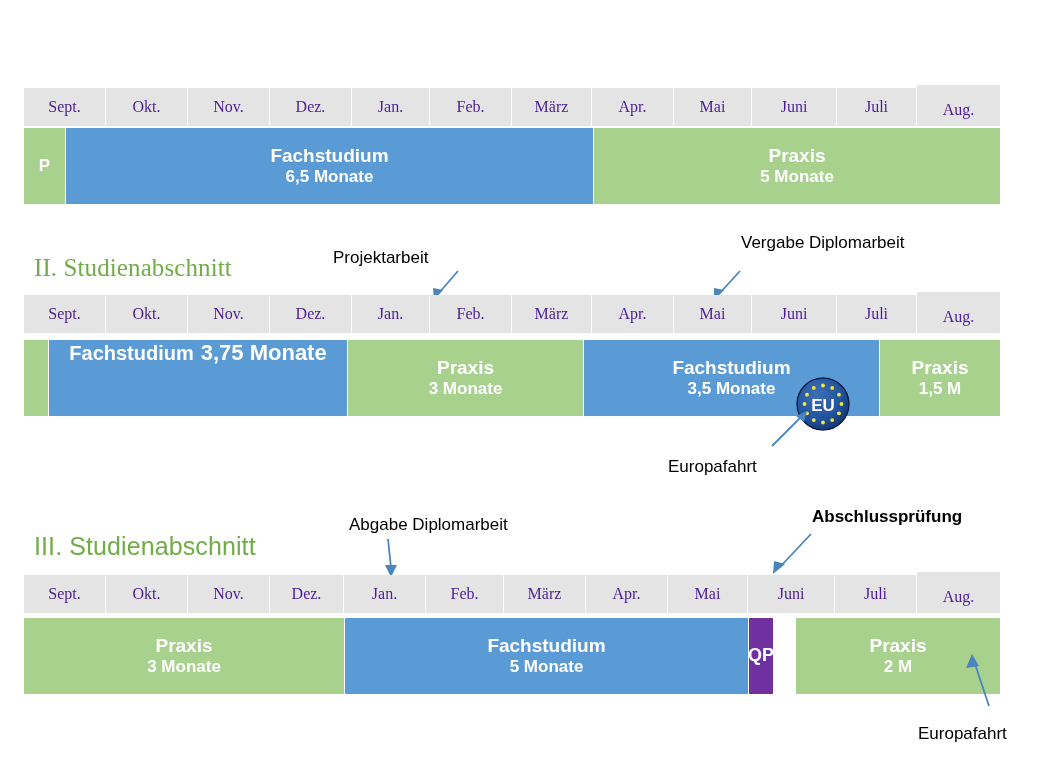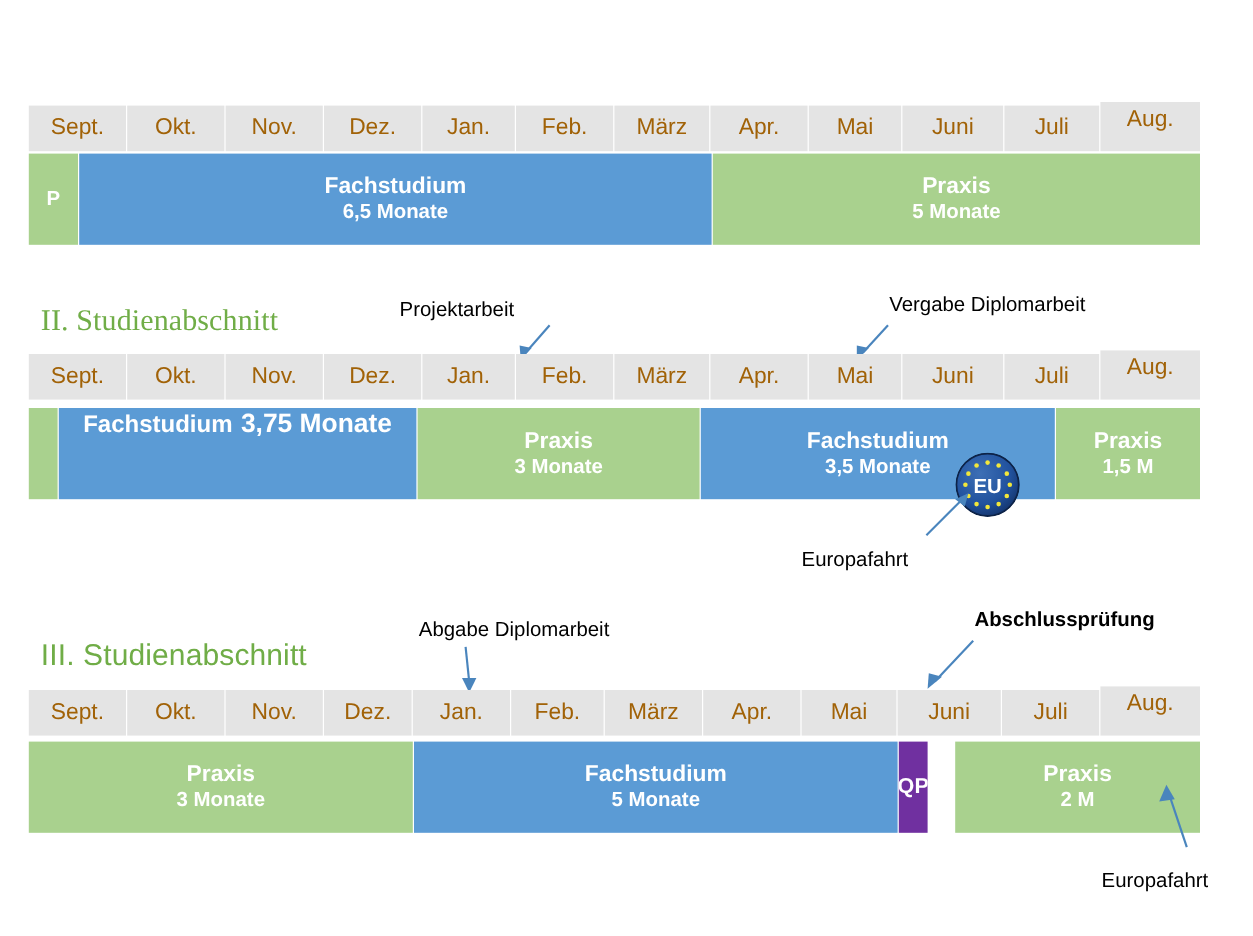--- a/index.html
+++ b/index.html
@@ -26,31 +26,32 @@
   
   .months{
     position:absolute;
     height:38px;
   }
   .mcell{
     position:absolute;
     top:0;
     height:38px;
     background:#e4e4e4;
-    color:#a16207;
-    font-size:19px;
+    color:#4c1d95;
+    font-size:16px;
     display:flex;
     align-items:center;
     justify-content:center;
     box-sizing:border-box;
+    font-family:Liberation Serif, serif;
   }
   .mcell.wide{
     background:#e4e4e4;
     align-items:flex-start;
-    padding-top:4px;
+    padding-top:16px;
   }
 
   
   .bars{position:absolute;height:76px;}
   .seg{
     position:absolute;
     top:0;
     height:76px;
     box-sizing:border-box;
     color:#ffffff;
@@ -127,21 +128,21 @@
   </div>
 
   <div class="sec-title" style="left:34px;top:254px;font-family:Liberation Serif, serif;">II. Studienabschnitt</div>
 
   <div class="anno" style="left:333px;top:248px;">Projektarbeit</div>
   <svg class="arrow" style="left:424px;top:268px;" width="40" height="36" viewBox="0 0 40 36">
     <line x1="34" y1="3" x2="14" y2="26" stroke="#4a85bd" stroke-width="1.8"></line>
     <polygon points="10,32 19,22 9,20" fill="#4a85bd"></polygon>
   </svg>
 
-  <div class="anno" style="left:741px;top:244px;">Vergabe Diplomarbeit</div>
+  <div class="anno" style="left:741px;top:233px;">Vergabe Diplomarbeit</div>
   <svg class="arrow" style="left:702px;top:268px;" width="44" height="36" viewBox="0 0 44 36">
     <line x1="38" y1="3" x2="17" y2="26" stroke="#4a85bd" stroke-width="1.8"></line>
     <polygon points="12,32 22,22 12,20" fill="#4a85bd"></polygon>
   </svg>
 
   <div class="months" style="left:0;top:295px;">
     <div class="mcell" style="left:24px;width:81px;">Sept.</div>
     <div class="mcell" style="left:106px;width:81px;">Okt.</div>
     <div class="mcell" style="left:188px;width:81px;">Nov.</div>
     <div class="mcell" style="left:270px;width:81px;">Dez.</div>

